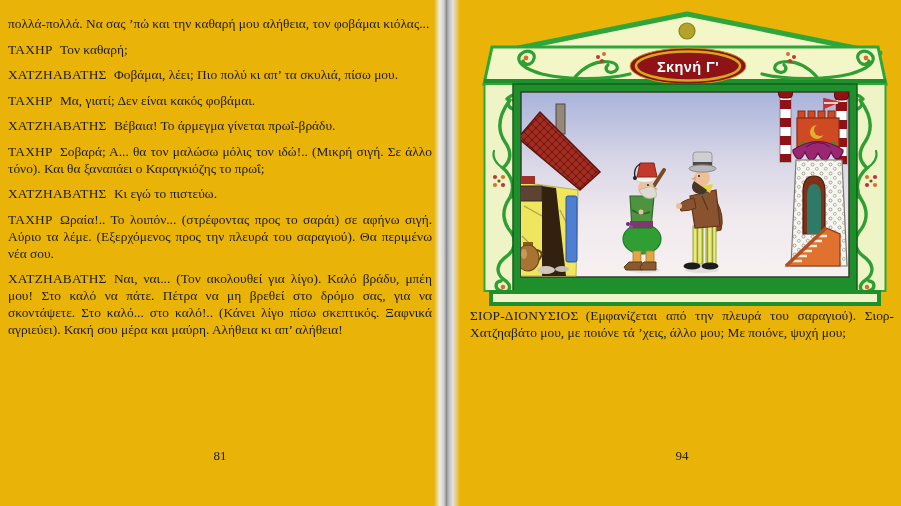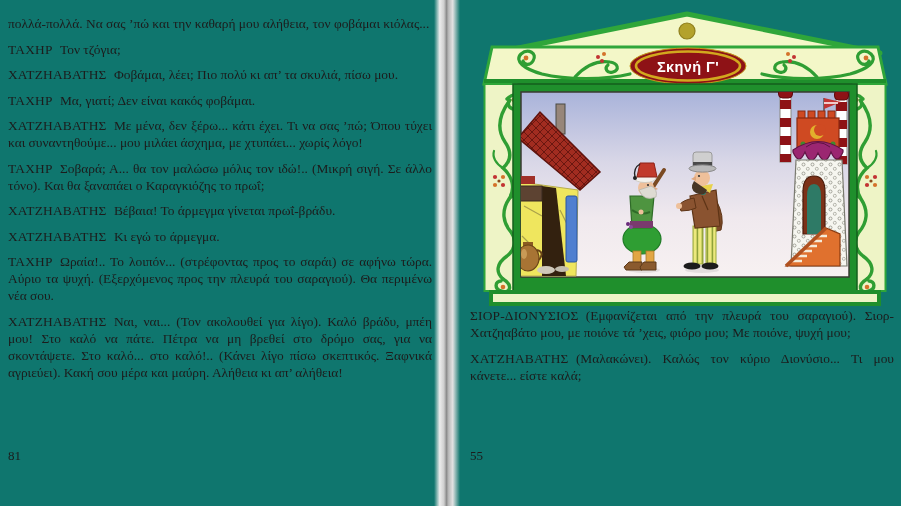--- a/index.html
+++ b/index.html
@@ -1,55 +1,54 @@
 <!DOCTYPE html>
 <html><head>
 <meta charset="utf-8">
 <style>
   html,body{margin:0;padding:0;}
   body{
     width:901px;height:506px;background:#ffffff;
     font-family:"Liberation Serif","DejaVu Serif",serif;
     color:#1c1c1c;overflow:hidden;
   }
-  .spread{position:relative;width:901px;height:506px;background:#0f766e;}
+  .spread{position:relative;width:901px;height:506px;background:#eab308;}
   .gutter{
     position:absolute;left:434px;top:0;width:26px;height:506px;
     background:linear-gradient(90deg,
       rgba(255,255,255,0) 0%, #ececec 22%, #cfcfcf 38%,
       #8d8d8d 48%, #b9b9b9 56%, #e2e2e2 72%, rgba(255,255,255,0) 100%);
   }
   .textcol{position:absolute;font-size:13.4px;line-height:1.27;text-align:justify;}
   .textcol p{margin:0 0 8.5px 0;}
   .speaker{margin-right:.55em;letter-spacing:.2px;}
   .speaker:empty{display:none;margin:0;}
   .left-col{left:8px;top:15px;width:424px;}
   .right-col{left:470px;top:307px;width:424px;}
-  .pagenum{position:absolute;top:448px;font-size:13px;}
+  .pagenum{position:absolute;top:448px;font-size:13px;text-align:center;}
   .pagenum.left{left:8px;width:424px;}
   .pagenum.right{left:470px;width:424px;}
   svg.theatre{position:absolute;left:0;top:0;}
   .banner-text{font-family:"Liberation Sans","DejaVu Sans",sans-serif;font-weight:bold;font-size:14.5px;letter-spacing:.4px;fill:#ffffff;}
 </style>
 </head>
 <body>
 
 <div class="spread">
 
   <div>
     <div class="textcol left-col">
       <p><span>πολλά-πολλά. Να σας ’πώ και την καθαρή μου αλήθεια, τον φοβάμαι κιόλας...</span></p>
-      <p><span class="speaker">ΤΑΧΗΡ</span><span>Τον τζόγια;</span></p>
+      <p><span class="speaker">ΤΑΧΗΡ</span><span>Τον καθαρή;</span></p>
       <p><span class="speaker">ΧΑΤΖΗΑΒΑΤΗΣ</span><span>Φοβάμαι, λέει; Πιο πολύ κι απ’ τα σκυλιά, πίσω μου.</span></p>
       <p><span class="speaker">ΤΑΧΗΡ</span><span>Μα, γιατί; Δεν είναι κακός φοβάμαι.</span></p>
-      <p><span class="speaker">ΧΑΤΖΗΑΒΑΤΗΣ</span><span>Με μένα, δεν ξέρω... κάτι έχει. Τι να σας ’πώ; Όπου τύχει και συναντηθούμε... μου μιλάει άσχημα, με χτυπάει... χωρίς λόγο!</span></p>
+      <p><span class="speaker">ΧΑΤΖΗΑΒΑΤΗΣ</span><span>Βέβαια! Το άρμεγμα γίνεται πρωΐ-βράδυ.</span></p>
       <p><span class="speaker">ΤΑΧΗΡ</span><span>Σοβαρά; Α... θα τον μαλώσω μόλις τον ιδώ!.. (Μικρή σιγή. Σε άλλο τόνο). Και θα ξαναπάει ο Καραγκιόζης το πρωΐ;</span></p>
-      <p><span class="speaker">ΧΑΤΖΗΑΒΑΤΗΣ</span><span>Βέβαια! Το άρμεγμα γίνεται πρωΐ-βράδυ.</span></p>
-      <p><span class="speaker">ΧΑΤΖΗΑΒΑΤΗΣ</span><span>Κι εγώ το άρμεγμα.</span></p>
-      <p><span class="speaker">ΤΑΧΗΡ</span><span>Ωραία!.. Το λοιπόν... (στρέφοντας προς το σαράι) σε αφήνω τώρα. Αύριο τα ψυχή. (Εξερχόμενος προς την πλευρά του σαραγιού). Θα περιμένω νέα σου.</span></p>
+      <p><span class="speaker">ΧΑΤΖΗΑΒΑΤΗΣ</span><span>Κι εγώ το πιστεύω.</span></p>
+      <p><span class="speaker">ΤΑΧΗΡ</span><span>Ωραία!.. Το λοιπόν... (στρέφοντας προς το σαράι) σε αφήνω σιγή. Αύριο τα λέμε. (Εξερχόμενος προς την πλευρά του σαραγιού). Θα περιμένω νέα σου.</span></p>
       <p><span class="speaker">ΧΑΤΖΗΑΒΑΤΗΣ</span><span>Ναι, ναι... (Τον ακολουθεί για λίγο). Καλό βράδυ, μπέη μου! Στο καλό να πάτε. Πέτρα να μη βρεθεί στο δρόμο σας, για να σκοντάψετε. Στο καλό... στο καλό!.. (Κάνει λίγο πίσω σκεπτικός. Ξαφνικά αγριεύει). Κακή σου μέρα και μαύρη. Αλήθεια κι απ’ αλήθεια!</span></p>
     </div>
     <div class="pagenum left">81</div>
   </div>
 
   <div class="gutter"></div>
 
   <div>
 
     <svg class="theatre" width="901" height="506" viewBox="0 0 901 506">
@@ -242,19 +241,18 @@
               <ellipse cx="702.5" cy="168.5" rx="13.5" ry="3.6" fill="#b9b9b9" stroke="#8a8a8a" stroke-width="1"></ellipse>
             </g>
           </g>
         </g>
       </g>
 
       <rect x="491" y="292" width="388" height="12" fill="#eef4c6" stroke="#1f8f2c" stroke-width="4"></rect>
     </svg>
 
     <div class="textcol right-col">
-      <p><span class="speaker">ΣΙΟΡ-ΔΙΟΝΥΣΙΟΣ</span><span>(Εμφανίζεται από την πλευρά του σαραγιού). Σιορ-Χατζηαβάτο μου, με ποιόνε τά ’χεις, φιόρο μου; Με ποιόνε, ψυχή μου;</span></p>
-      <p><span class="speaker">ΧΑΤΖΗΑΒΑΤΗΣ</span><span>(Μαλακώνει). Καλώς τον κύριο Διονύσιο... Τι μου κάνετε... είστε καλά;</span></p>
+      <p><span class="speaker">ΣΙΟΡ-ΔΙΟΝΥΣΙΟΣ</span><span>(Εμφανίζεται από την πλευρά του σαραγιού). Σιορ-Χατζηαβάτο μου, με ποιόνε τά ’χεις, άλλο μου; Με ποιόνε, ψυχή μου;</span></p>
     </div>
-    <div class="pagenum right">55</div>
+    <div class="pagenum right">94</div>
   </div>
 
 </div>
 
 </body></html>

